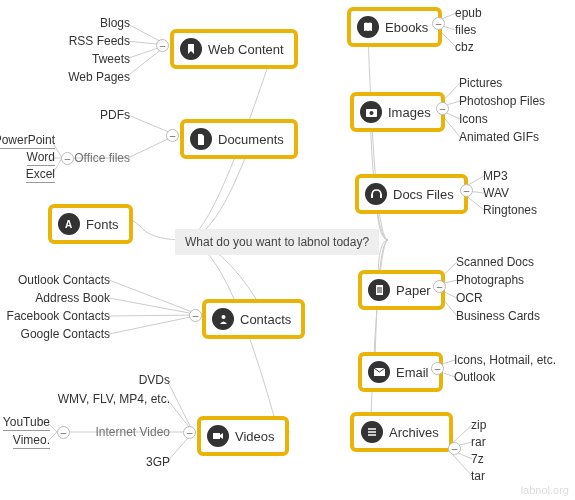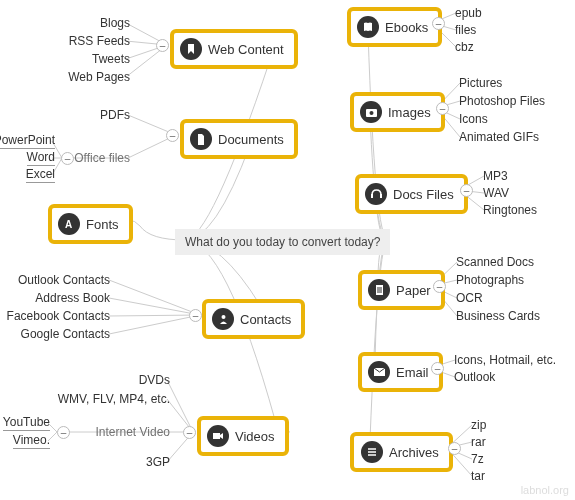--- a/index.html
+++ b/index.html
@@ -43,21 +43,21 @@
     <path d="M432 23 L456 13 M432 23 L456 30 M432 23 L456 47"></path>
     <path d="M436 108 L460 83 M436 108 L460 101 M436 108 L460 119 M436 108 L460 137"></path>
     <path d="M459 190 L484 176 M459 190 L484 193 M459 190 L484 210"></path>
     <path d="M432 286 L457 262 M432 286 L457 280 M432 286 L457 298 M432 286 L457 316"></path>
     <path d="M430 368 L455 360 M430 368 L455 377"></path>
     <path d="M447 448 L472 425 M447 448 L472 442 M447 448 L472 459 M447 448 L472 476"></path>
   </g>
 </svg>
 
 <div class="center-node" style="left:175px; top:229px;">
-  <span>What do you today to convert today?</span>
+  <span>What do you want to labnol today?</span>
 </div>
 
 <div class="cat-node" style="left:170px; top:29px;">
   <span class="icon">
       <svg width="8" height="10" viewBox="0 0 8 10">
         <path d="M1 0 H7 V10 L4 7 L1 10 Z" fill="#fff"></path>
       </svg>
     </span>
   <span class="label">Web Content</span>
 </div>
@@ -191,21 +191,21 @@
         <rect x="0" y="0" width="11" height="8" fill="#fff"></rect>
         <path d="M0 0 L5.5 4 L11 0" stroke="#333" stroke-width="1" fill="none"></path>
       </svg>
     </span>
   <span class="label">Email</span>
 </div>
 <div class="toggle" style="left:431px; top:362px;">–</div>
 <div class="child" style="left:454px; top:353px;">Icons, Hotmail, etc.</div>
 <div class="child" style="left:454px; top:370px;">Outlook</div>
 
-<div class="cat-node" style="left:350px; top:432px;padding-left:7px;">
+<div class="cat-node" style="left:350px; top:412px;padding-left:7px;">
   <span class="icon">
       <svg width="10" height="9" viewBox="0 0 10 9">
         <line x1="1" y1="1" x2="9" y2="1" stroke="#fff" stroke-width="1.5"></line>
         <line x1="1" y1="4" x2="9" y2="4" stroke="#fff" stroke-width="1.5"></line>
         <line x1="1" y1="7" x2="9" y2="7" stroke="#fff" stroke-width="1.5"></line>
       </svg>
     </span>
   <span class="label">Archives</span>
 </div>
 <div class="toggle" style="left:448px; top:442px;">–</div>

